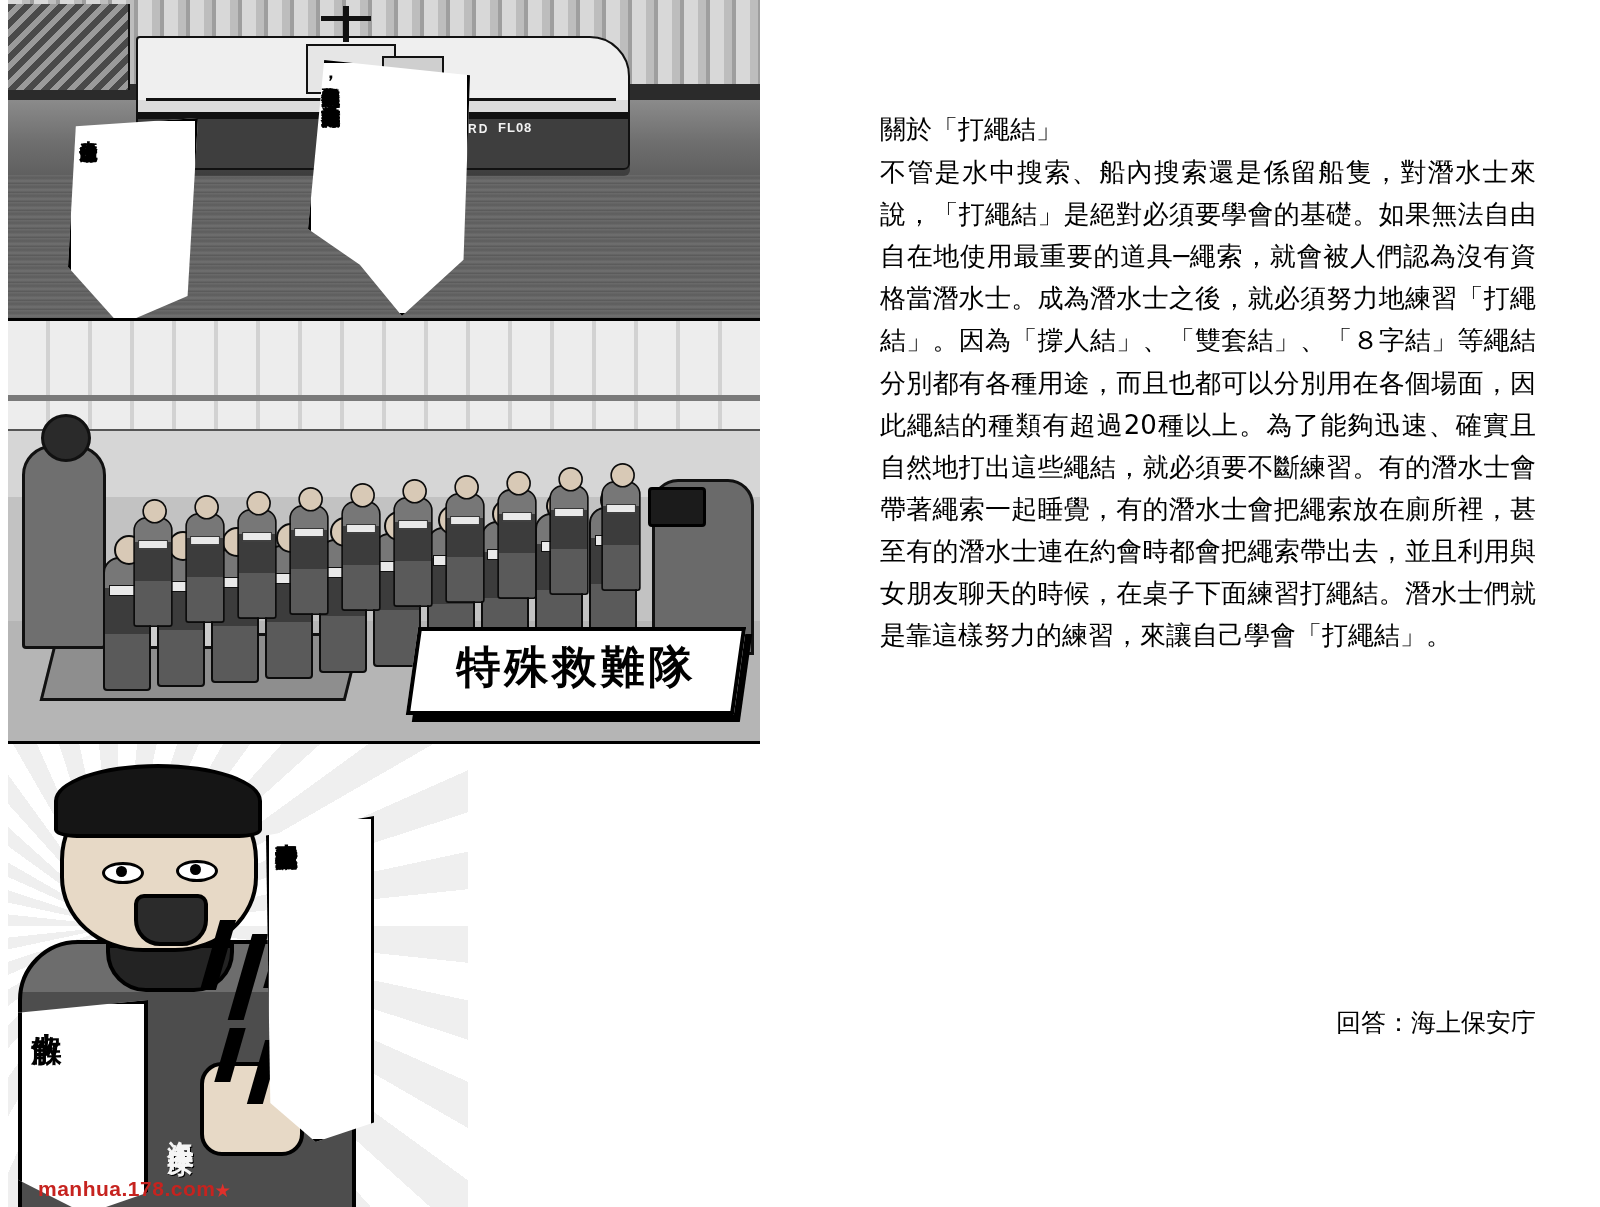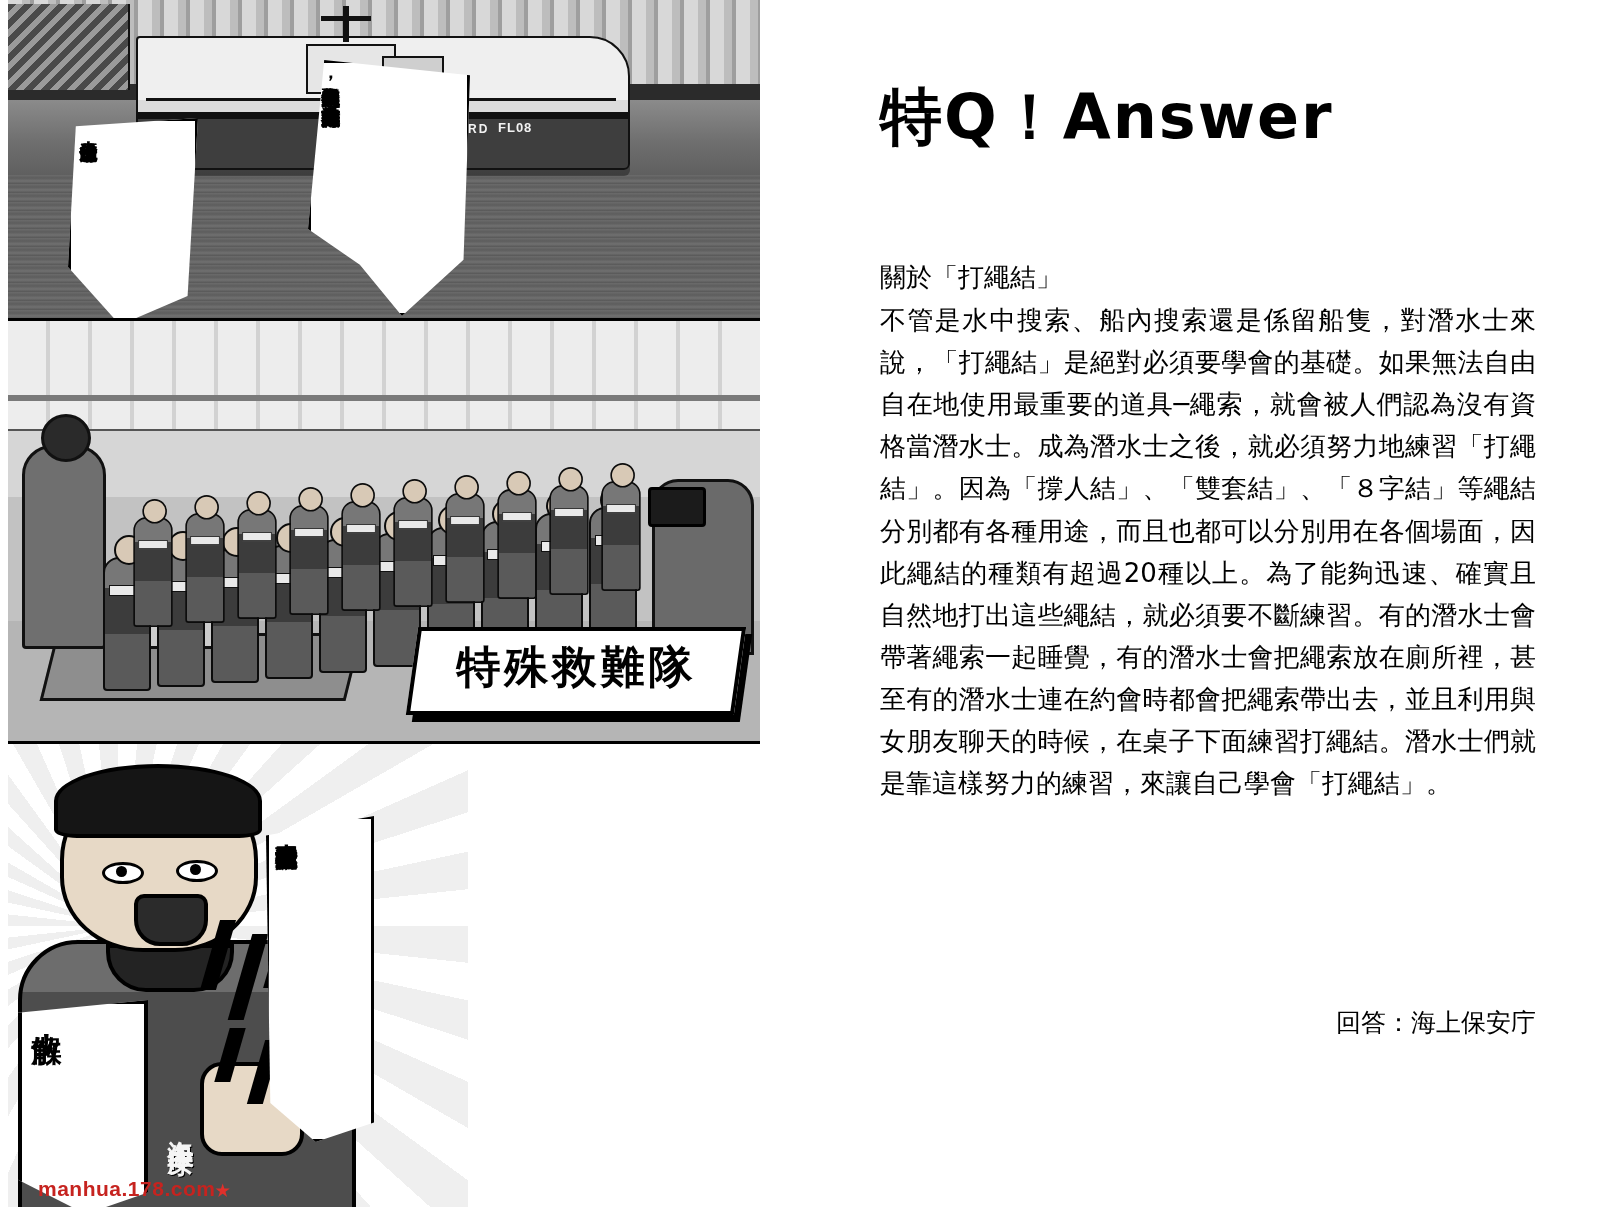--- a/index.html
+++ b/index.html
@@ -246,19 +246,18 @@
         <div class="v-text">解散！</div>
       </div>
 
       <div class="watermark">
         <b>manhua.178.com</b><span class="wm-star">★</span>
       </div>
     </div>
   </div>
 
   <div class="article">
-    <h1 class="art-title">特Q！Answer</h1>
     <p class="art-sub">關於「打繩結」</p>
     <p class="art-body">不管是水中搜索、船內搜索還是係留船隻，對潛水士來說，「打繩結」是絕對必須要學會的基礎。如果無法自由自在地使用最重要的道具─繩索，就會被人們認為沒有資格當潛水士。成為潛水士之後，就必須努力地練習「打繩結」。因為「撐人結」、「雙套結」、「８字結」等繩結分別都有各種用途，而且也都可以分別用在各個場面，因此繩結的種類有超過20種以上。為了能夠迅速、確實且自然地打出這些繩結，就必須要不斷練習。有的潛水士會帶著繩索一起睡覺，有的潛水士會把繩索放在廁所裡，甚至有的潛水士連在約會時都會把繩索帶出去，並且利用與女朋友聊天的時候，在桌子下面練習打繩結。潛水士們就是靠這樣努力的練習，來讓自己學會「打繩結」。</p>
     <div class="art-credit">回答：海上保安庁</div>
   </div>
 
 </div>
 
 </body></html>

